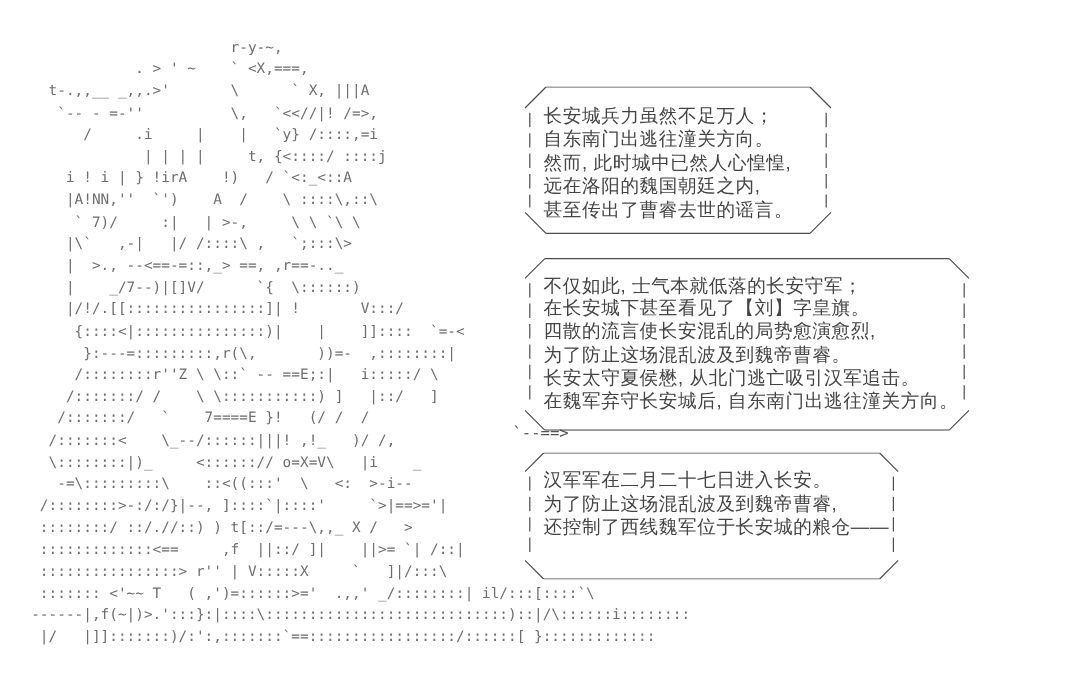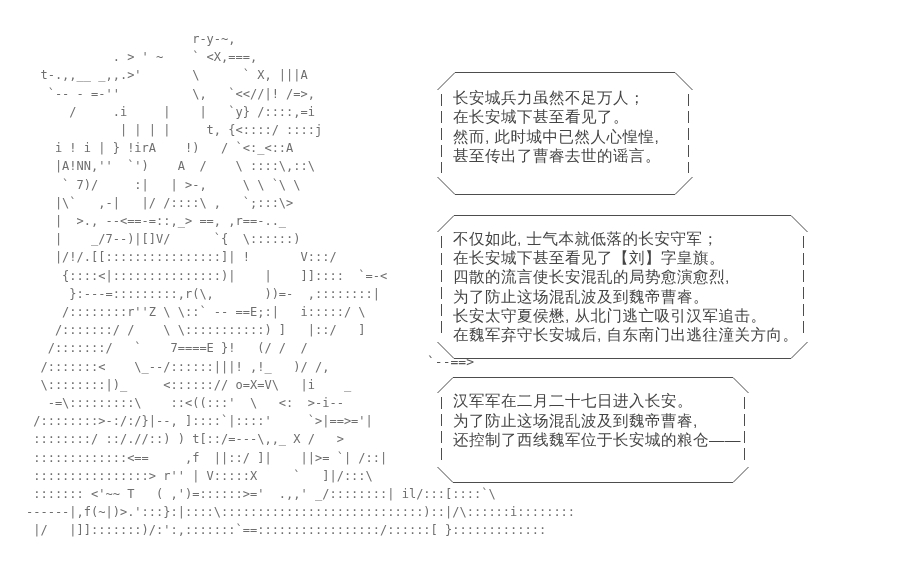--- a/index.html
+++ b/index.html
@@ -90,22 +90,23 @@
   <div id="aa-tail">`--==&gt;</div>
 
   <div class="bubble" id="bubble-1">
     <svg width="256" height="123" viewBox="0 0 256 123">
       <path d="M18,0.5 H238 M238,0.5 L255.5,18 M255.5,105 L238,122.5 M238,122.5 H18 M18,122.5 L0.5,105 M0.5,18 L18,0.5"></path>
       <line x1="4.5" y1="22" x2="4.5" y2="101" stroke-dasharray="12 5"></line>
       <line x1="251.5" y1="22" x2="251.5" y2="101" stroke-dasharray="12 5"></line>
     </svg>
     <div class="lines">
       <div>长安城兵力虽然不足万人；</div>
-      <div>在长安城下甚至看见了。</div>
+      <div>自东南门出逃往潼关方向。</div>
       <div>然而, 此时城中已然人心惶惶,</div>
+      <div>远在洛阳的魏国朝廷之内,</div>
       <div>甚至传出了曹睿去世的谣言。</div>
     </div>
   </div>
 
   <div class="bubble" id="bubble-2">
     <svg width="371" height="144" viewBox="0 0 371 144">
       <path d="M17,0.5 H354 M354,0.5 L370.5,17 M370.5,127 L354,143.5 M354,143.5 H17 M17,143.5 L0.5,127 M0.5,17 L17,0.5"></path>
       <line x1="4.5" y1="21" x2="4.5" y2="123" stroke-dasharray="12 5"></line>
       <line x1="366.5" y1="21" x2="366.5" y2="123" stroke-dasharray="12 5"></line>
     </svg>

